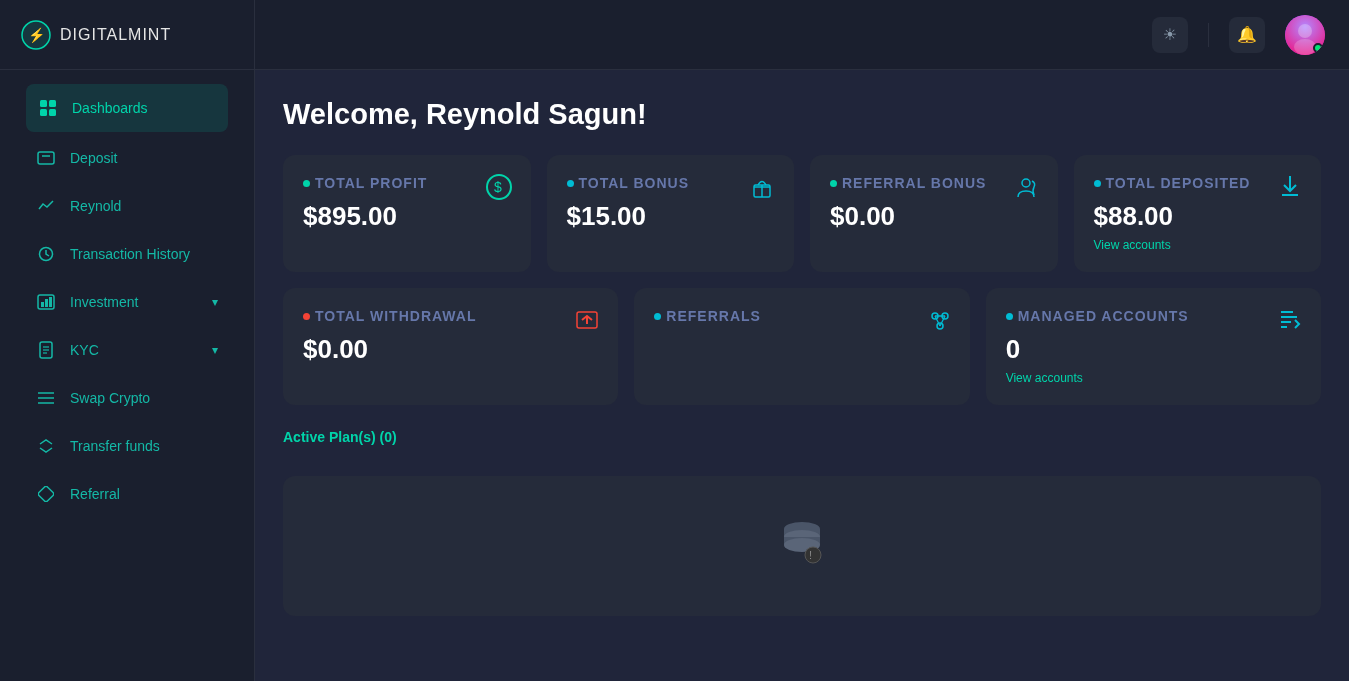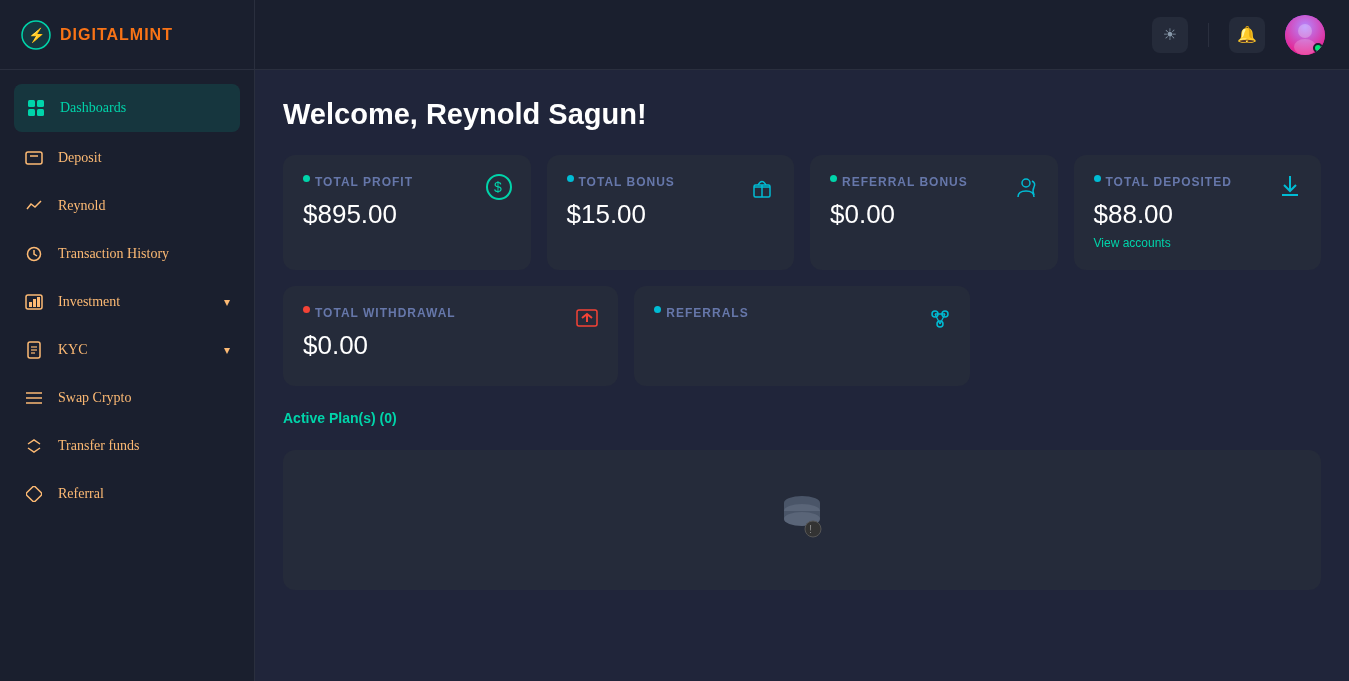--- a/index.html
+++ b/index.html
@@ -29,37 +29,36 @@
       align-items: center;
       gap: 8px;
       height: 70px;
       border-bottom: 1px solid #2a2f3e;
     }
     .logo-icon {
       width: 32px;
       height: 32px;
     }
     .logo-text {
-      color: #f97316;
-      font-weight: 700;
+      color: #e5e5e5;
+      font-weight: 400;
       font-size: 16px;
       letter-spacing: 1px;
     }
     .sidebar-nav {
-      padding: 12px 4px;
+      padding: 12px 16px;
       flex: 1;
-      font-family: Liberation Serif, serif;
     }
     .nav-item {
       display: flex;
       align-items: center;
       gap: 14px;
       padding: 14px 20px;
       cursor: pointer;
-      color: #fdba74;
+      color: #14b8a6;
       font-size: 14px;
       font-weight: 500;
       border-radius: 0;
       transition: background 0.2s;
       position: relative;
     }
     .nav-item.active {
       background: #00d4aa22;
       color: #00d4aa;
       border-radius: 8px;
@@ -165,42 +164,42 @@
       margin-bottom: 24px;
     }
     .stat-card {
       background: #252b3a;
       border-radius: 12px;
       padding: 20px;
       position: relative;
       min-height: 100px;
     }
     .stat-card-label {
-      font-size: 12px;
+      font-size: 14px;
       font-weight: 600;
       letter-spacing: 1px;
       color: #6677aa;
       text-transform: uppercase;
       display: flex;
-      align-items: flex-start;
+      align-items: center;
       gap: 5px;
       margin-bottom: 10px;
     }
     .stat-card-label .dot {
       width: 7px;
       height: 7px;
       border-radius: 50%;
       display: inline-block;
     }
     .dot-green { background: #00d4aa; }
     .dot-teal { background: #00bcd4; }
     .dot-red { background: #f44336; }
     .stat-card-value {
       font-size: 26px;
-      font-weight: 400;
+      font-weight: 700;
       color: #fff;
     }
     .stat-card-icon {
       position: absolute;
       top: 18px;
       right: 18px;
       font-size: 24px;
     }
     .view-link {
       font-size: 12px;
@@ -209,21 +208,21 @@
       margin-top: 6px;
       display: block;
       text-decoration: none;
     }
 
     
     .section-title {
       font-size: 14px;
       font-weight: 600;
       color: #00d4aa;
-      margin-bottom: 24px;
+      margin-bottom: 31px;
     }
     .empty-card {
       background: #252b3a;
       border-radius: 12px;
       padding: 40px 20px;
       display: flex;
       flex-direction: column;
       align-items: center;
       justify-content: center;
       gap: 12px;
@@ -462,20 +461,35 @@
       <div class="stat-card-icon"><svg width="26" height="26" viewBox="0 0 26 26" fill="none">
               <circle cx="9" cy="10" r="3" stroke="#00bcd4" stroke-width="1.5"></circle>
               <circle cx="19" cy="10" r="3" stroke="#00bcd4" stroke-width="1.5"></circle>
               <line x1="9" y1="10" x2="19" y2="10" stroke="#00bcd4" stroke-width="1.5"></line>
               <circle cx="14" cy="20" r="3" stroke="#00bcd4" stroke-width="1.5"></circle>
               <line x1="9" y1="10" x2="14" y2="20" stroke="#00bcd4" stroke-width="1.2"></line>
               <line x1="19" y1="10" x2="14" y2="20" stroke="#00bcd4" stroke-width="1.2"></line>
             </svg></div>
 
     </div>
+        <div class="stat-card">
+      <div class="stat-card-label">
+        <span class="dot dot-teal"></span>
+        MANAGED ACCOUNTS
+      </div>
+      <div class="stat-card-value">0</div>
+      <div class="stat-card-icon"><svg width="26" height="26" viewBox="0 0 26 26" fill="none">
+              <line x1="4" y1="6" x2="16" y2="6" stroke="#00bcd4" stroke-width="2"></line>
+              <line x1="4" y1="11" x2="20" y2="11" stroke="#00bcd4" stroke-width="2"></line>
+              <line x1="4" y1="16" x2="14" y2="16" stroke="#00bcd4" stroke-width="2"></line>
+              <line x1="4" y1="21" x2="10" y2="21" stroke="#00bcd4" stroke-width="2"></line>
+              <polyline points="18,14 22,18 18,22" stroke="#00bcd4" stroke-width="2" fill="none"></polyline>
+            </svg></div>
+      <a class="view-link">View accounts</a>
+    </div>
       </div>
 
     <div class="section-title">Active Plan(s) (0)</div>
     <div class="empty-card">
       <div class="empty-icon">
         <svg width="50" height="50" viewBox="0 0 50 50">
           <ellipse cx="25" cy="12" rx="18" ry="7" fill="#4a5568"></ellipse>
           <rect x="7" y="12" width="36" height="8" fill="#4a5568"></rect>
           <ellipse cx="25" cy="20" rx="18" ry="7" fill="#5a6578"></ellipse>
           <rect x="7" y="20" width="36" height="8" fill="#4a5568"></rect>

